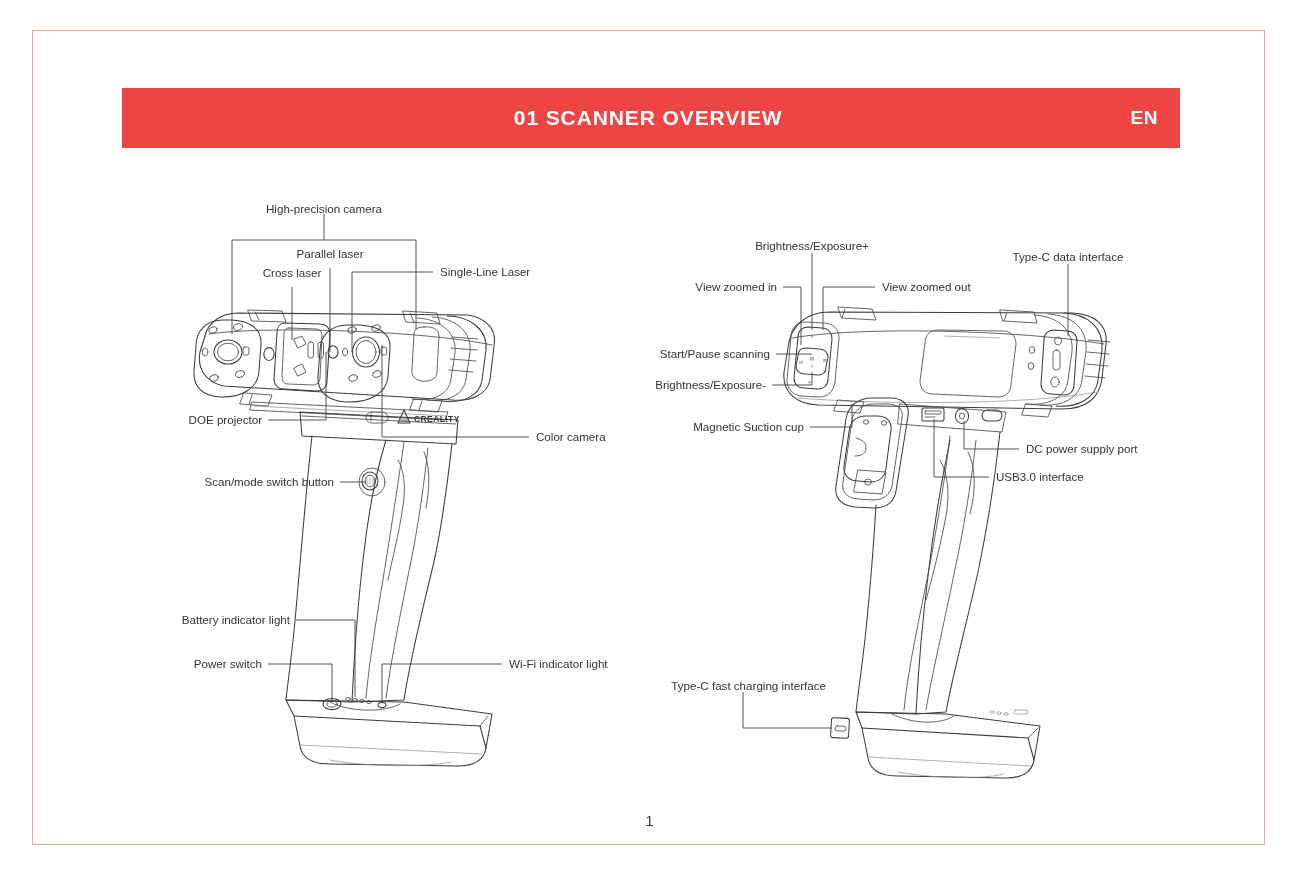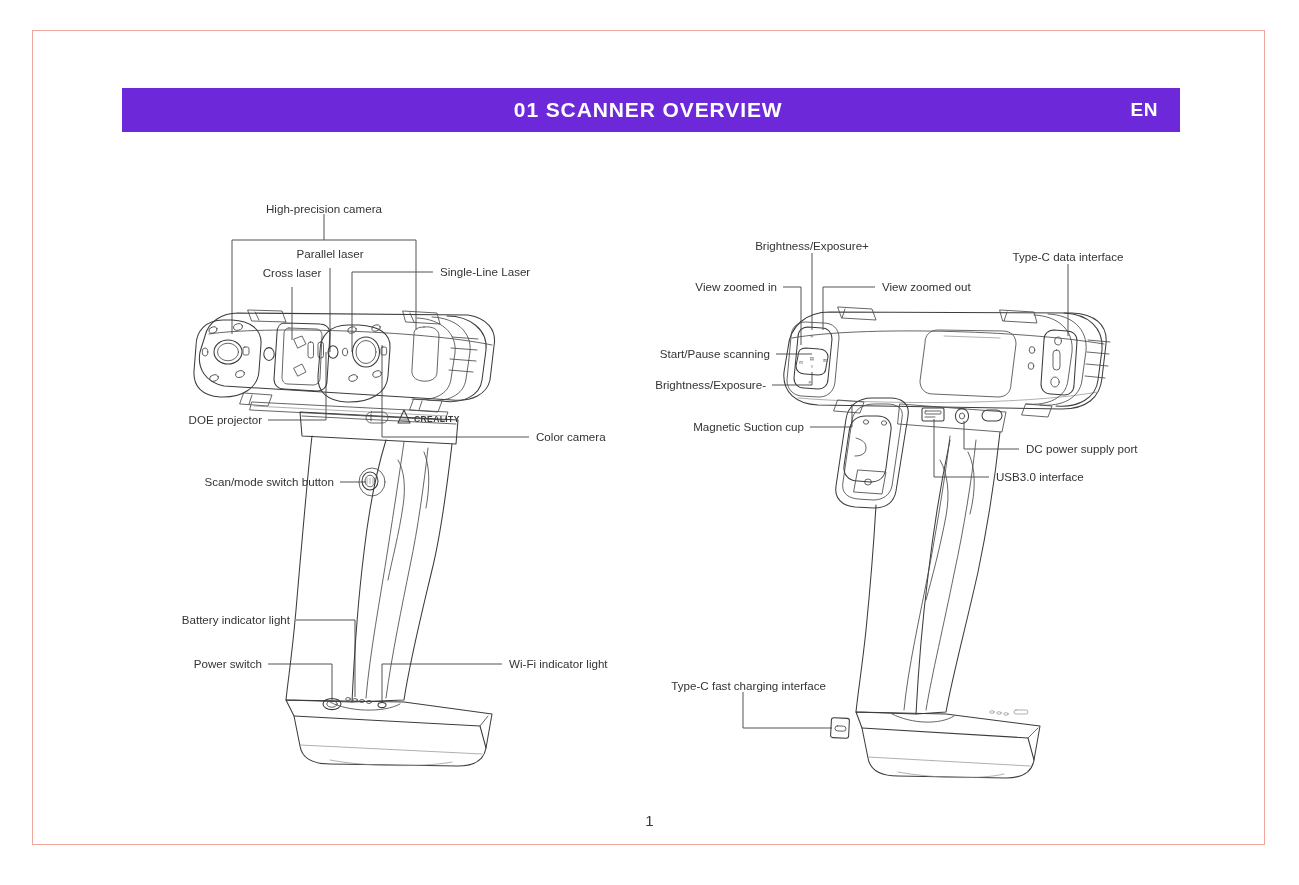--- a/index.html
+++ b/index.html
@@ -6,22 +6,22 @@
   body{
     width:1299px;height:885px;position:relative;overflow:hidden;
     font-family:"Liberation Sans","DejaVu Sans",sans-serif;
     -webkit-font-smoothing:antialiased;
   }
   .page-frame{
     position:absolute;left:32px;top:30px;width:1233px;height:815px;
     border:1.5px solid #f0a79c;box-sizing:border-box;
   }
   .header-bar{
-    position:absolute;left:122px;top:88px;width:1058px;height:44px;
-    background:#6d28d9;display:flex;align-items:center;
+    position:absolute;left:122px;top:88px;width:1058px;height:60px;
+    background:#ef4444;display:flex;align-items:center;
   }
   .header-title{
     flex:1;text-align:center;color:#ffffff;
     font-size:21px;font-weight:bold;letter-spacing:0.9px;
     padding-left:44px;
   }
   .header-lang{
     color:#ffffff;font-size:19px;font-weight:bold;letter-spacing:0.6px;
     padding-right:22px;
   }

